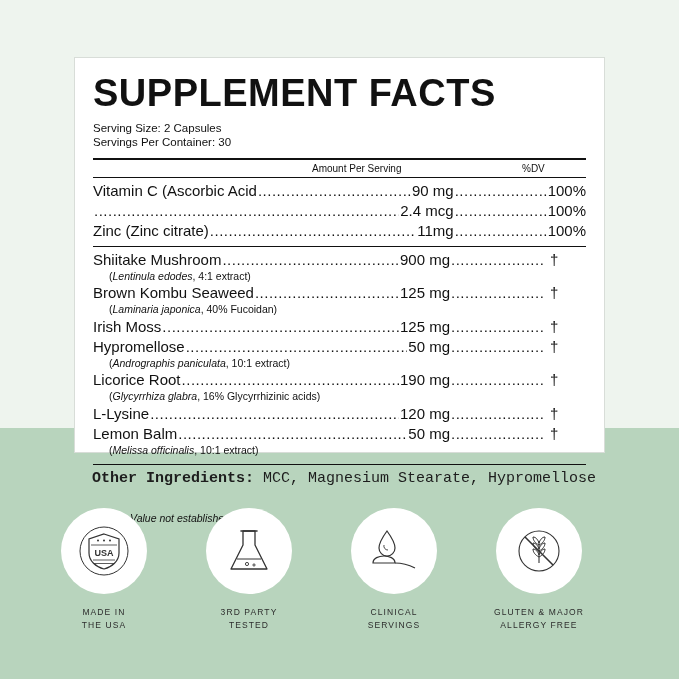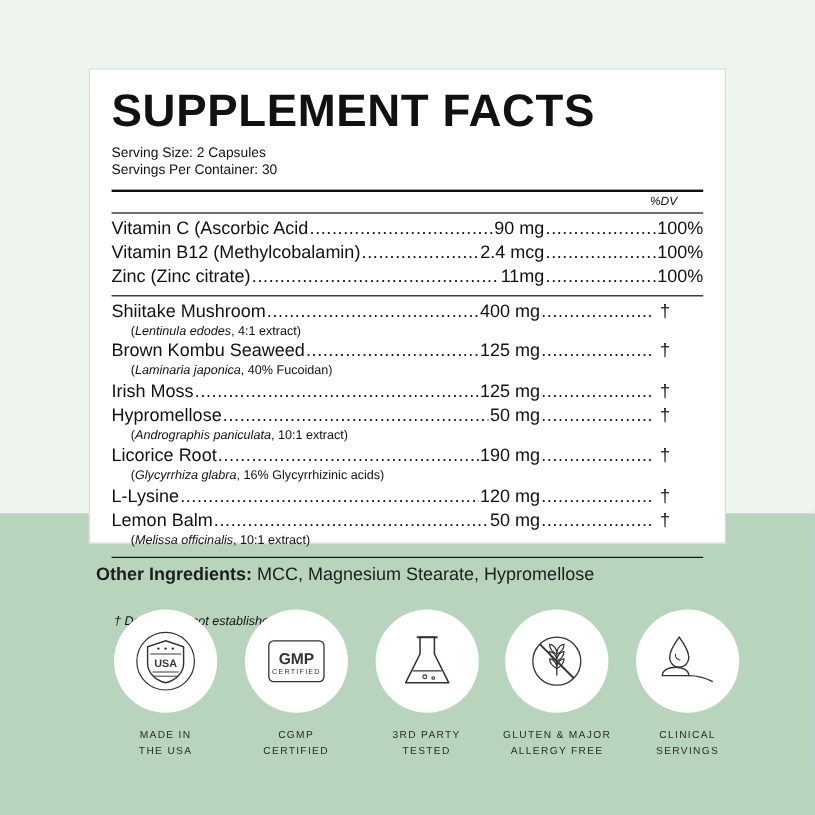--- a/index.html
+++ b/index.html
@@ -69,23 +69,22 @@
     color: #111;
     padding: 3px 0 3px 0;
     justify-content: flex-end;
   }
   #amt-header {
     width: 210px;
     text-align: left;
   }
   #dv-header {
     width: 62px;
-    text-align: center;
+    text-align: left;
     padding-right: 2px;
-    font-style: italic;
   }
   .rule-thin {
     border-top: 1px solid #111;
   }
   .block {
     padding-top: 3px;
   }
   .nutrient {
     position: relative;
     font-size: 15px;
@@ -143,34 +142,35 @@
     font-style: italic;
     color: #111;
     padding-top: 5px;
     padding-left: 2px;
     margin-top: 42px;
   }
 
   
   #other-ing {
     position: absolute;
-    left: 80px;
+    left: 92px;
     top: 470px;
     font-size: 15px;
     color: #1d1d1d;
     white-space: nowrap;
+    font-family: Liberation Mono, monospace;
   }
   #other-ing b {
     font-weight: bold;
   }
 
   
   #badges {
     position: absolute;
-    left: 90px;
+    left: 56px;
     top: 508px;
     width: 531px;
     display: flex;
     justify-content: space-between;
   }
   .badge {
     width: 96px;
     display: flex;
     flex-direction: column;
     align-items: center;
@@ -202,56 +202,56 @@
   <div id="band-bottom"></div>
 
   <div id="panel">
     <div id="panel-title">SUPPLEMENT FACTS</div>
     <div class="serving-line">Serving Size: 2 Capsules</div>
     <div class="serving-line">Servings Per Container: 30</div>
 
     <div id="rule-thick"></div>
 
     <div id="header-row">
+      <div id="amt-header">Amount Per Serving</div>
       <div id="dv-header">%DV</div>
     </div>
 
     <div class="rule-thin"></div>
 
     <div class="block" id="group1">
         <div class="nutrient">
           <span class="nm">Vitamin C (Ascorbic Acid</span>
           <span class="dots">........................................................................................................................</span>
           <span class="amt">90 mg</span>
           <span class="dots2">........................................</span>
           <span class="dv">100%</span>
         </div>
         <div class="nutrient">
-          <span class="nm">Vitamin B12 (Methylcobalamin)</span>
           <span class="dots">........................................................................................................................</span>
           <span class="amt">2.4 mcg</span>
           <span class="dots2">........................................</span>
           <span class="dv">100%</span>
         </div>
         <div class="nutrient">
           <span class="nm">Zinc (Zinc citrate)</span>
           <span class="dots">........................................................................................................................</span>
           <span class="amt">11mg</span>
           <span class="dots2">........................................</span>
           <span class="dv">100%</span>
         </div>
       </div>
 
     <div class="rule-thin" style="margin-top:5px;"></div>
 
     <div class="block" id="group2">
         <div class="nutrient">
           <span class="nm">Shiitake Mushroom</span>
           <span class="dots">........................................................................................................................</span>
-          <span class="amt">400 mg</span>
+          <span class="amt">900 mg</span>
           <span class="dots2">........................................</span>
           <span class="dv dagger">†</span>
         </div>
         <div class="sub">(<em>Lentinula edodes</em>, 4:1 extract)</div>
         <div class="nutrient">
           <span class="nm">Brown Kombu Seaweed</span>
           <span class="dots">........................................................................................................................</span>
           <span class="amt">125 mg</span>
           <span class="dots2">........................................</span>
           <span class="dv dagger">†</span>
@@ -321,67 +321,56 @@
             <text x="26" y="31" font-family="Liberation Sans, sans-serif" font-size="9" font-weight="bold" text-anchor="middle" fill="#333">USA</text>
             <path d="M15 35 H37" stroke="#333" stroke-width="0.8"></path>
             <path d="M16 38.5 H36" stroke="#333" stroke-width="0.8"></path>
           </svg>
         </div>
         <div class="badge-caption">MADE IN
 THE USA</div>
       </div>
       <div class="badge">
         <div class="circle">
-          <svg width="62" height="62" viewBox="0 0 62 62">
-            <rect x="8" y="14" width="46" height="34" rx="4" fill="none" stroke="#333" stroke-width="1.1"></rect>
-            <text x="31" y="33" font-family="Liberation Sans, sans-serif" font-size="13" font-weight="bold" text-anchor="middle" fill="#333">GMP</text>
-            <text x="31" y="42" font-family="Liberation Sans, sans-serif" font-size="6" letter-spacing="1" text-anchor="middle" fill="#333">CERTIFIED</text>
-          </svg>
-        </div>
-        <div class="badge-caption">CGMP
-CERTIFIED</div>
-      </div>
-      <div class="badge">
-        <div class="circle">
           <svg width="52" height="56" viewBox="0 0 52 56">
             <path d="M20 8 H32 V22 L44 46 H8 L20 22 Z" fill="none" stroke="#333" stroke-width="1.3" stroke-linejoin="round"></path>
             <path d="M18 8 H34" stroke="#333" stroke-width="1.6" stroke-linecap="round"></path>
             <path d="M14 36 H38" stroke="#333" stroke-width="1"></path>
             <circle cx="24" cy="41" r="1.6" fill="none" stroke="#333" stroke-width="0.9"></circle>
             <circle cx="31" cy="42" r="1.1" fill="none" stroke="#333" stroke-width="0.9"></circle>
           </svg>
         </div>
         <div class="badge-caption">3RD PARTY
 TESTED</div>
+      </div>
+      <div class="badge">
+        <div class="circle">
+          <svg width="58" height="52" viewBox="0 0 58 52">
+            <path d="M22 6 C22 6 14 17 14 23 a8 8 0 0 0 16 0 C30 17 22 6 22 6 Z" fill="none" stroke="#333" stroke-width="1.2"></path>
+            <path d="M19 20 a4 4 0 0 0 4 5" stroke="#333" stroke-width="0.9" fill="none"></path>
+            <path d="M8 38 C8 33 14 31 19 31 C24 31 30 33 30 38 Z" fill="none" stroke="#333" stroke-width="1.2"></path>
+            <path d="M30 38 C38 38 44 40 50 43" stroke="#333" stroke-width="1.2" fill="none"></path>
+          </svg>
+        </div>
+        <div class="badge-caption">CLINICAL
+SERVINGS</div>
       </div>
       <div class="badge">
         <div class="circle">
           <svg width="56" height="56" viewBox="0 0 56 56">
             <circle cx="28" cy="28" r="20" fill="none" stroke="#333" stroke-width="1.1"></circle>
             <path d="M28 40 V18" stroke="#333" stroke-width="1.1"></path>
             <g stroke="#333" stroke-width="1" fill="none">
               <path d="M28 22 C24 20 22 17 22 14 C25 14 27 17 28 20"></path>
               <path d="M28 22 C32 20 34 17 34 14 C31 14 29 17 28 20"></path>
               <path d="M28 28 C24 26 22 23 22 20 C25 20 27 23 28 26"></path>
               <path d="M28 28 C32 26 34 23 34 20 C31 20 29 23 28 26"></path>
               <path d="M28 34 C24 32 22 29 22 26 C25 26 27 29 28 32"></path>
               <path d="M28 34 C32 32 34 29 34 26 C31 26 29 29 28 32"></path>
             </g>
             <path d="M14 14 L42 42" stroke="#333" stroke-width="1.6"></path>
           </svg>
         </div>
         <div class="badge-caption">GLUTEN &amp; MAJOR
 ALLERGY FREE</div>
       </div>
-      <div class="badge">
-        <div class="circle">
-          <svg width="58" height="52" viewBox="0 0 58 52">
-            <path d="M22 6 C22 6 14 17 14 23 a8 8 0 0 0 16 0 C30 17 22 6 22 6 Z" fill="none" stroke="#333" stroke-width="1.2"></path>
-            <path d="M19 20 a4 4 0 0 0 4 5" stroke="#333" stroke-width="0.9" fill="none"></path>
-            <path d="M8 38 C8 33 14 31 19 31 C24 31 30 33 30 38 Z" fill="none" stroke="#333" stroke-width="1.2"></path>
-            <path d="M30 38 C38 38 44 40 50 43" stroke="#333" stroke-width="1.2" fill="none"></path>
-          </svg>
-        </div>
-        <div class="badge-caption">CLINICAL
-SERVINGS</div>
-      </div>
     </div>
 </div>
 
 </body></html>

